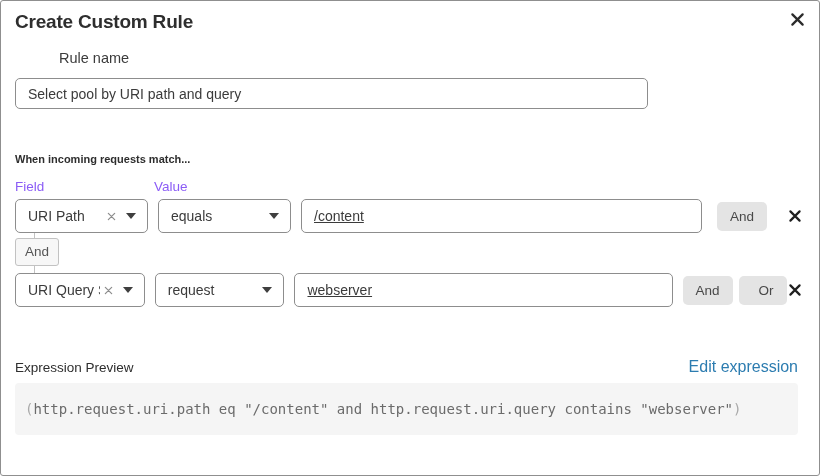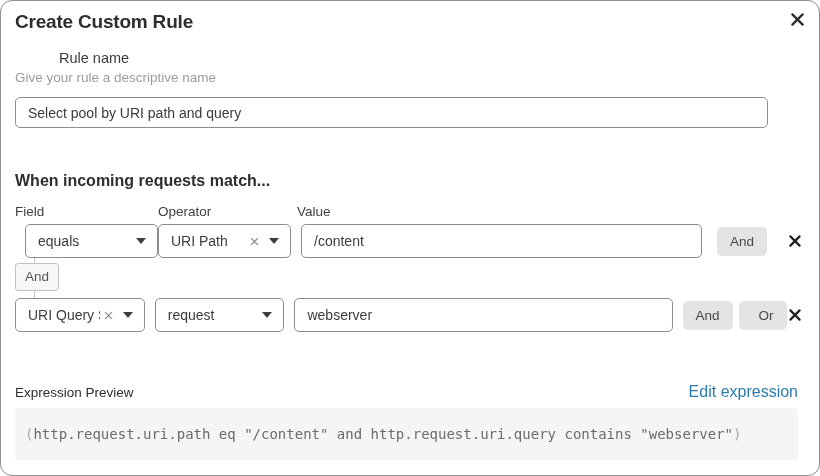--- a/index.html
+++ b/index.html
@@ -7,48 +7,48 @@
   body {
     font-family: "Liberation Sans", "DejaVu Sans", sans-serif;
     color: #3b3b3b;
     width: 820px; height: 476px;
   }
   .dialog {
     position: relative;
     width: 820px; height: 476px;
     background: #fff;
     border: 1px solid #8f8f8f;
-    border-radius: 12px;
+    border-radius: 3px;
     padding: 0 14px;
     overflow: hidden;
   }
   .close-btn {
     position: absolute; top: 8px; right: 12px;
     width: 20px; height: 20px;
     display: flex; align-items: center; justify-content: center;
     cursor: pointer; background: none; border: none;
   }
   .dialog-title {
     margin-top: 10px;
     font-size: 19px; font-weight: bold; color: #2e2e2e;
     letter-spacing: -0.2px;
   }
   .rule-name-label { margin-top: 17px; font-size: 14.5px; color: #3b3b3b; margin-left: 44px; }
   .rule-name-helper { margin-top: 4px; font-size: 13.5px; color: #9b9b9b; }
   .text-input {
     display: block;
-    height: 31px; width: 753px;
+    height: 31px; width: 633px;
     margin-top: 12px;
     border: 1px solid #8d8d8d; border-radius: 5px;
     padding: 0 12px; font-size: 14px; color: #3b3b3b;
     font-family: "Liberation Sans", "DejaVu Sans", sans-serif;
     outline: none; background: #fff;
   }
-  .match-heading { margin-top: 44px; font-size: 16px; font-weight: bold; color: #2e2e2e; }
-  .col-labels { display: flex; margin-top: 14px; font-size: 13.5px; color: #404040; }
+  .match-heading { margin-top: 44px; font-size: 11px; font-weight: bold; color: #2e2e2e; }
+  .col-labels { display: flex; margin-top: 14px; font-size: 13.5px; color: #8b5cf6; }
   .col-label-field { width: 133px; }
   .col-label-operator { width: 133px; margin-left: 10px; }
   .col-label-value { margin-left: 6px; }
   .cond-row { display: flex; align-items: center; margin-top: 5px; height: 34px; }
   .select {
     height: 34px; border: 1px solid #8d8d8d; border-radius: 5px;
     background: #fff; display: flex; align-items: center;
     padding: 0 11px 0 12px; font-size: 14px; color: #3b3b3b;
     cursor: pointer; white-space: nowrap; overflow: hidden;
   }
@@ -58,21 +58,21 @@
   .caret {
     width: 0; height: 0; margin-left: 10px; flex: none;
     border-left: 5px solid transparent; border-right: 5px solid transparent;
     border-top: 6px solid #3f3f3f;
   }
   .value-input {
     height: 34px; margin-left: 10px;
     border: 1px solid #8d8d8d; border-radius: 5px;
     padding: 0 12px; font-size: 14px; color: #3b3b3b;
     font-family: "Liberation Sans", "DejaVu Sans", sans-serif;
-    outline: none; background: #fff;
+    outline: none; background: #fff; text-decoration: underline;
   }
   .value-w1 { width: 401px; }
   .value-w2 { width: 389px; }
   .gray-btn {
     height: 29px; border: none; border-radius: 5px;
     background: #e4e4e4; color: #494949;
     font-size: 13.5px; padding: 0 13px; cursor: pointer;
     font-family: "Liberation Sans", "DejaVu Sans", sans-serif;
   }
   .and-gap1 { margin-left: 15px; }
@@ -122,44 +122,42 @@
     <span style="display:flex;">
       <svg width="15" height="15" viewBox="0 0 14 14">
           <path d="M2.2 2.2 L11.8 11.8 M11.8 2.2 L2.2 11.8" stroke="#2b2b2b" stroke-width="2.1" stroke-linecap="round"></path>
         </svg>
     </span>
   </button>
 
   <div class="dialog-title">Create Custom Rule</div>
 
   <div class="rule-name-label">Rule name</div>
-  <div class="rule-name-helper">Give your rule a descriptive name</div>
   <input class="text-input" type="text" value="Select pool by URI path and query" style="">
 
   <div class="match-heading">When incoming requests match...</div>
 
   <div class="col-labels">
     <div class="col-label-field">Field</div>
-    <div class="col-label-operator">Operator</div>
     <div class="col-label-value">Value</div>
   </div>
 
   <div class="cond-row">
-    <div class="select select-operator">
-      <span>equals</span>
-      <span class="caret" style="margin-left:auto;"></span>
-    </div>
     <div class="select select-field">
       <span>URI Path</span>
       <span class="clear-x">
         <svg width="9" height="9" viewBox="0 0 10 10">
             <path d="M1.5 1.5 L8.5 8.5 M8.5 1.5 L1.5 8.5" stroke="#8f8f8f" stroke-width="1.4" stroke-linecap="round"></path>
           </svg>
       </span>
       <span class="caret"></span>
+    </div>
+    <div class="select select-operator">
+      <span>equals</span>
+      <span class="caret" style="margin-left:auto;"></span>
     </div>
     <input class="value-input value-w1" type="text" value="/content" style="">
     <button class="gray-btn and-gap1">And</button>
     <button class="remove-x">
       <span style="display:flex;">
         <svg width="14" height="14" viewBox="0 0 14 14">
             <path d="M2.4 2.4 L11.6 11.6 M11.6 2.4 L2.4 11.6" stroke="#1f1f1f" stroke-width="2.2" stroke-linecap="round"></path>
           </svg>
       </span>
     </button>

